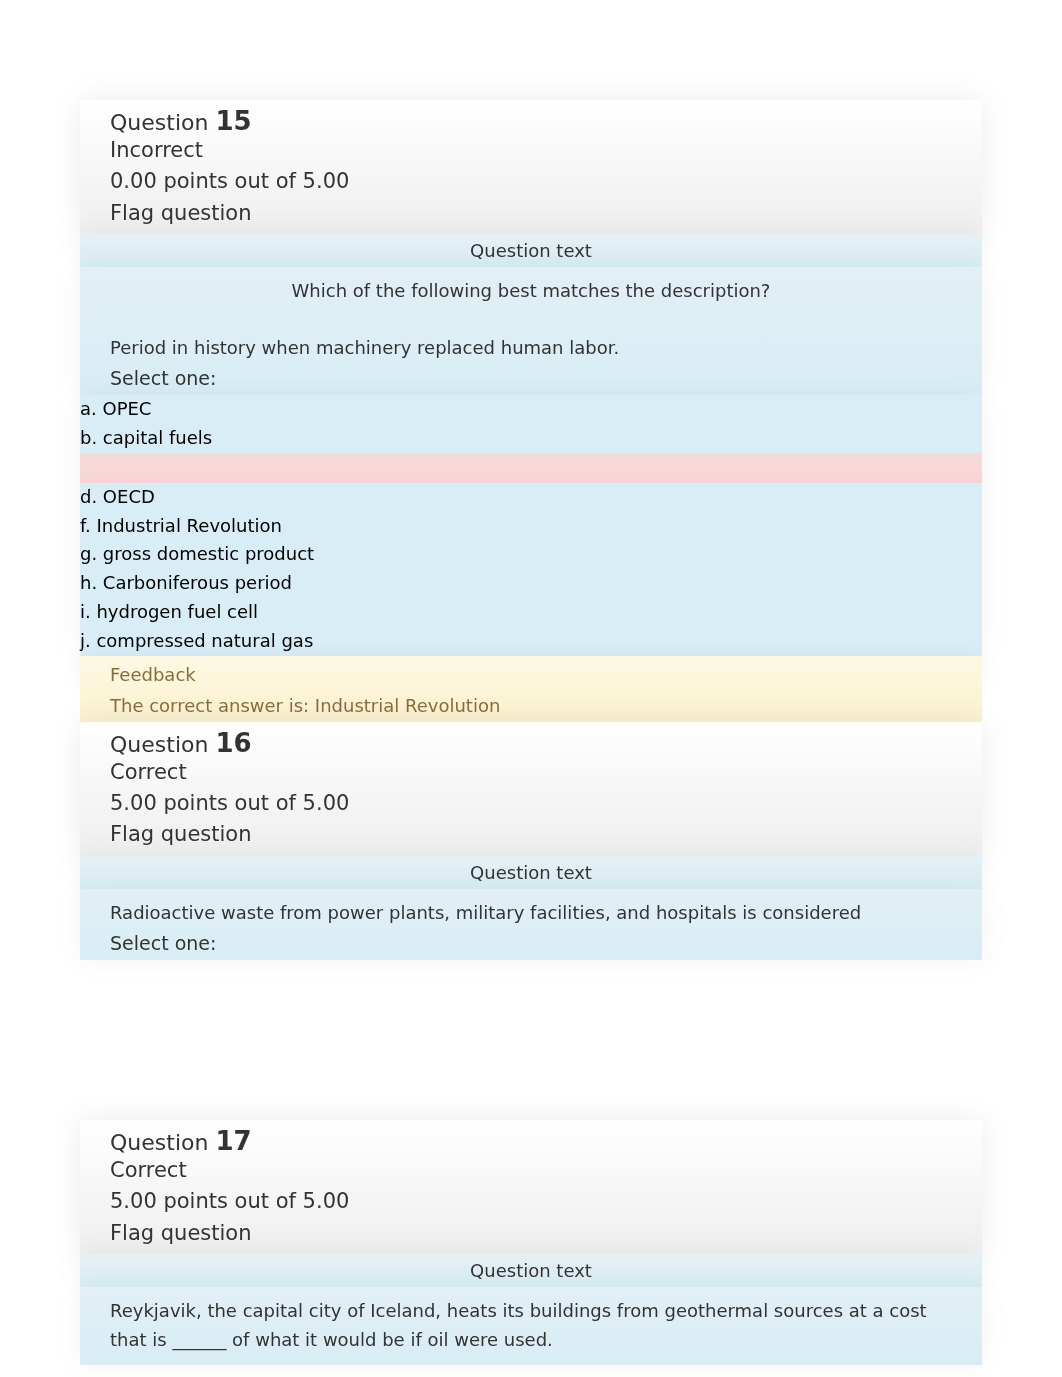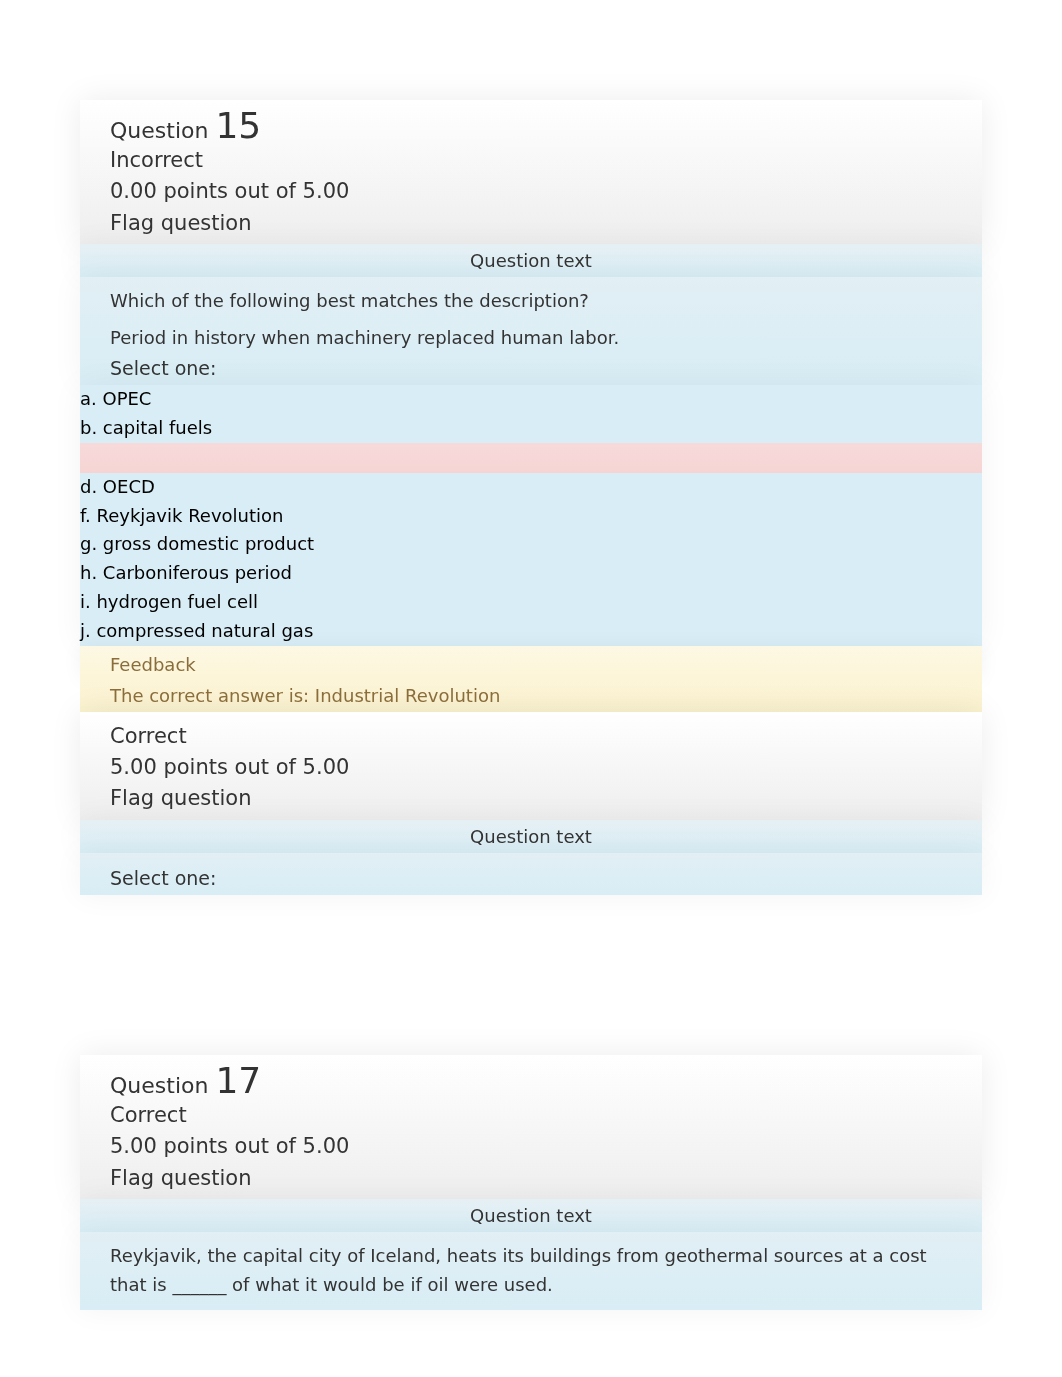--- a/index.html
+++ b/index.html
@@ -19,22 +19,22 @@
     background: linear-gradient(to bottom, #ffffff, #eeeeee);
     padding: 8px 30px 6px 30px;
     box-shadow: 0 0 30px rgba(0,0,0,0.08);
   }
   .q-title {
     font-size: 22px;
     color: #333;
     line-height: 1;
   }
   .q-number {
-    font-size: 36px;
-    font-weight: normal;
+    font-size: 26px;
+    font-weight: bold;
     color: #333;
     vertical-align: baseline;
   }
   .q-meta {
     font-size: 21px;
     color: #333;
     line-height: 1.4;
     margin-top: 2px;
   }
   .q-textlabel {
@@ -99,51 +99,56 @@
         <span class="q-number">15</span>
       </div>
       <div class="q-meta">Incorrect</div>
       <div class="q-meta">0.00 points out of 5.00</div>
       <div class="q-meta">Flag question</div>
     </div>
 
     <div class="q-textlabel">Question text</div>
 
     <div class="q-body">
-      <div style="margin-bottom:8px;">Which of the following best matches the description?</div>
+      <div style="margin-bottom:28px;text-align:center;">Which of the following best matches the description?</div>
       <div>Period in history when machinery replaced human labor.</div>
       <div class="select-one">Select one:</div>
     </div>
 
     <div class="options-wrap">
       <div class="option-row">a. OPEC</div>
       <div class="option-row">b. capital fuels</div>
       <div class="option-row wrong"></div>
       <div class="option-row">d. OECD</div>
-      <div class="option-row">f. Reykjavik Revolution</div>
+      <div class="option-row">f. Industrial Revolution</div>
       <div class="option-row">g. gross domestic product</div>
       <div class="option-row">h. Carboniferous period</div>
       <div class="option-row">i. hydrogen fuel cell</div>
       <div class="option-row">j. compressed natural gas</div>
     </div>
 
     <div class="feedback-header">Feedback</div>
     <div class="feedback-body">The correct answer is: Industrial Revolution</div>
   </div>
 
   <div class="question-block">
     <div class="q-header">
+      <div class="q-title">
+        <span>Question</span>
+        <span class="q-number">16</span>
+      </div>
       <div class="q-meta">Correct</div>
       <div class="q-meta">5.00 points out of 5.00</div>
       <div class="q-meta">Flag question</div>
     </div>
 
     <div class="q-textlabel">Question text</div>
 
     <div class="q-body">
+      <div>Radioactive waste from power plants, military facilities, and hospitals is considered</div>
       <div class="select-one">Select one:</div>
     </div>
   </div>
 
   <div class="spacer-big"></div>
 
   <div class="question-block">
     <div class="q-header">
       <div class="q-title">
         <span>Question</span>

